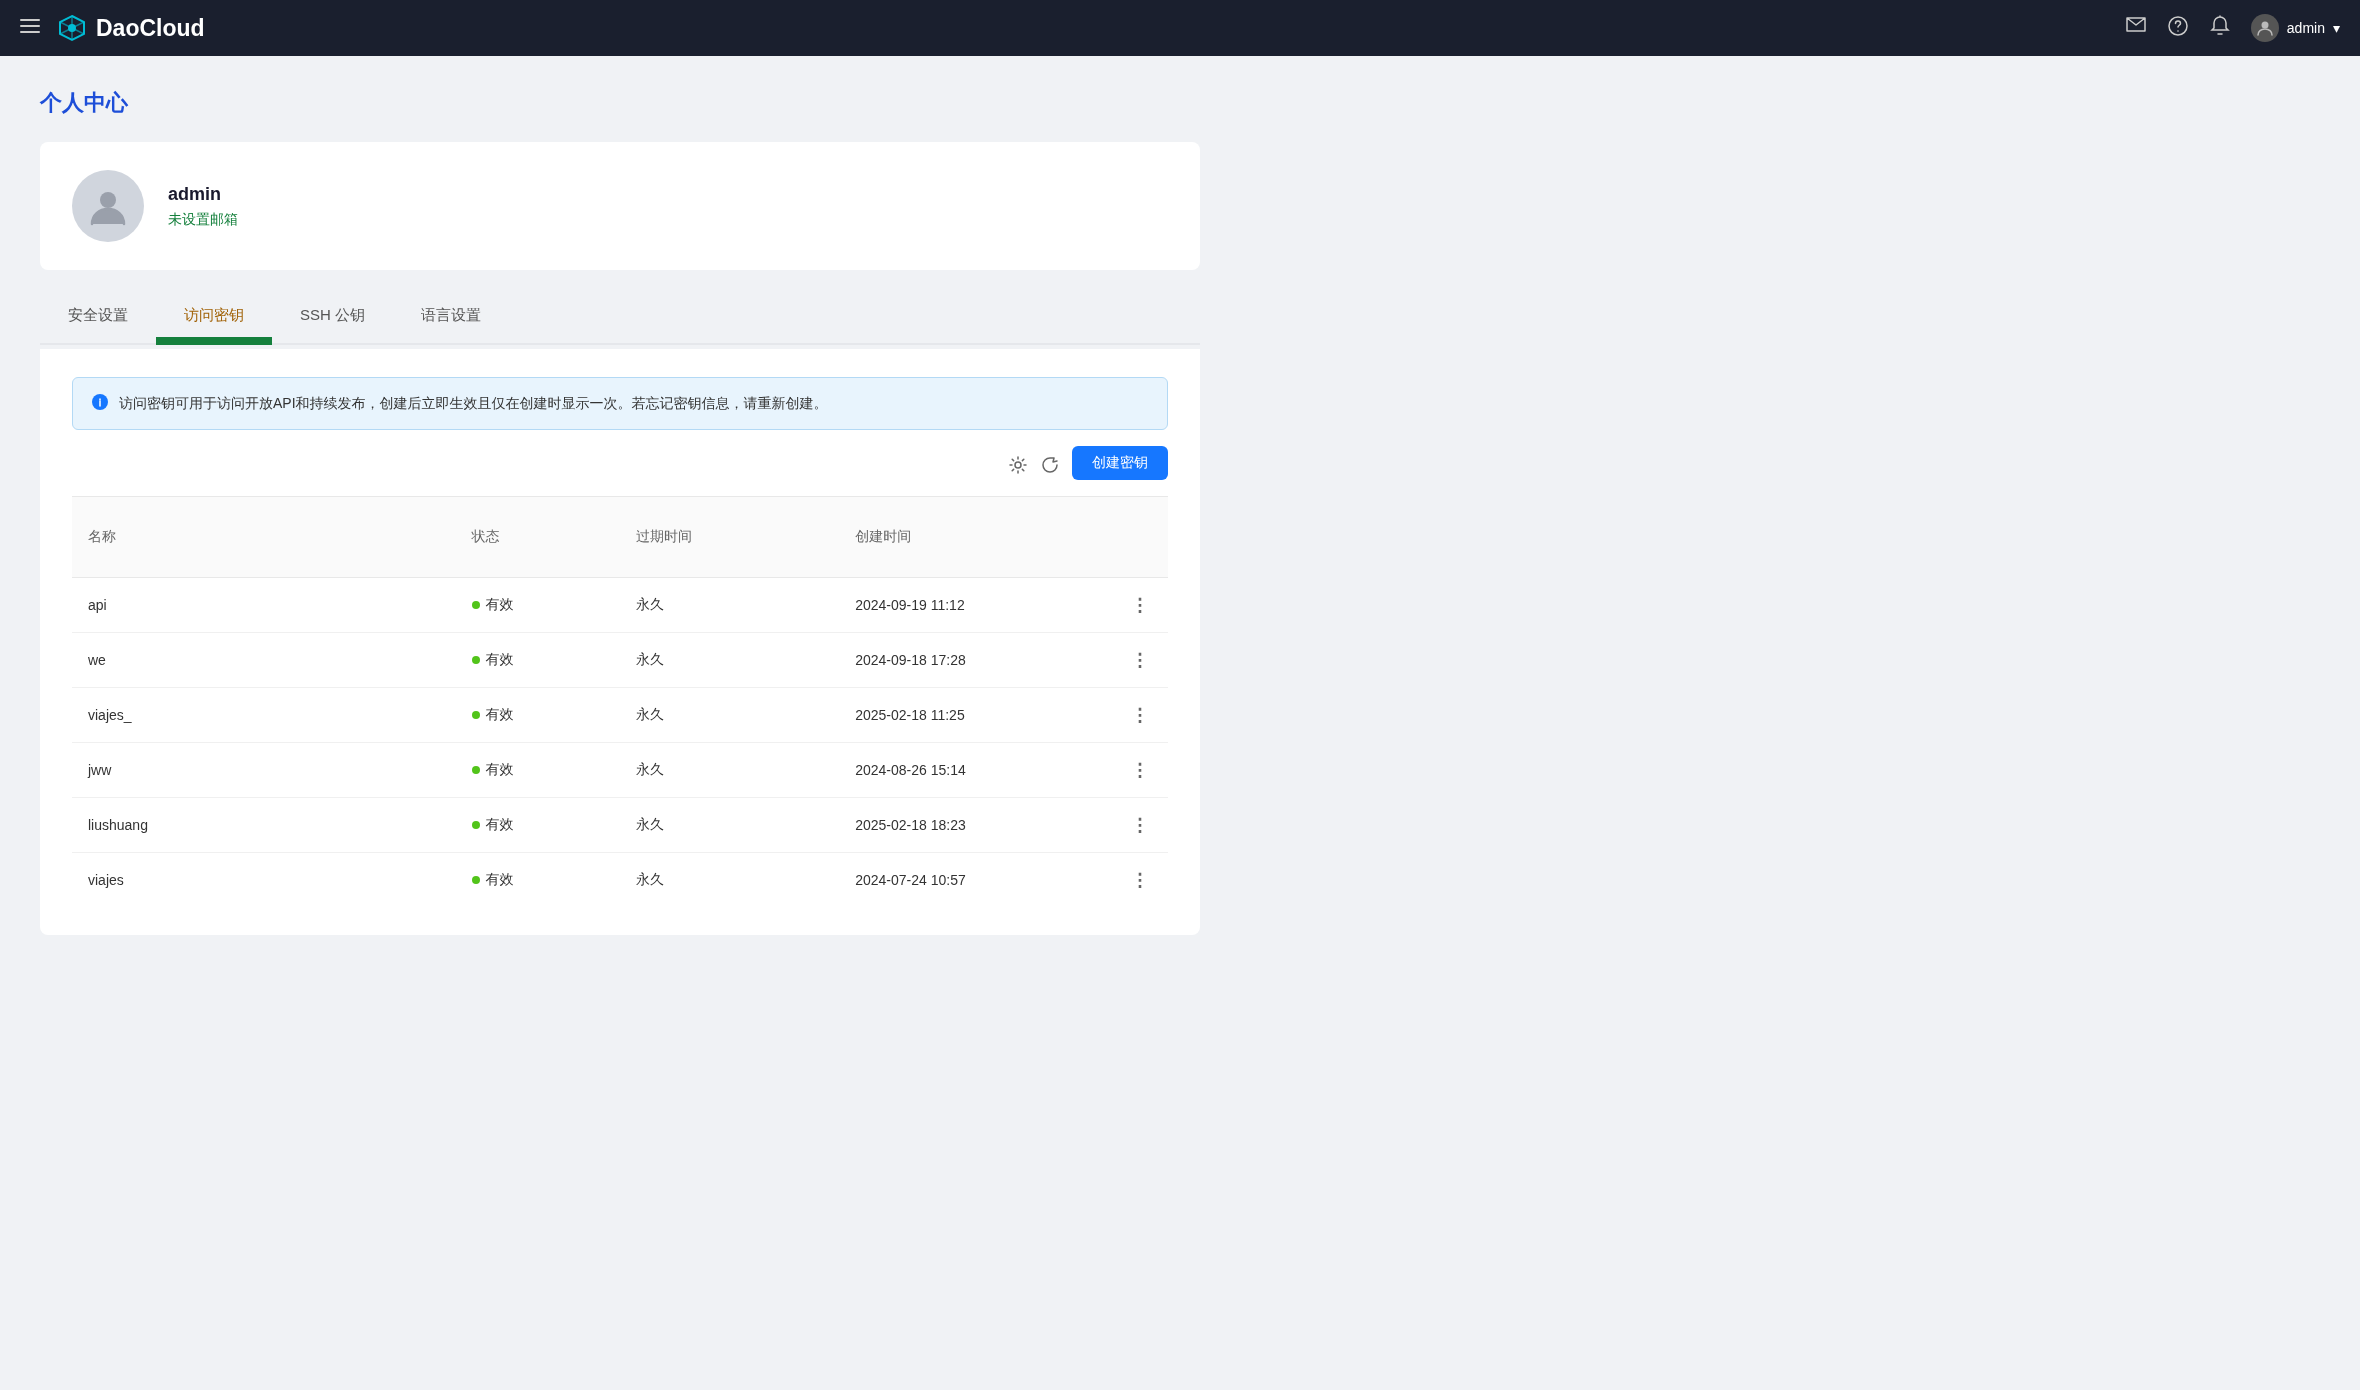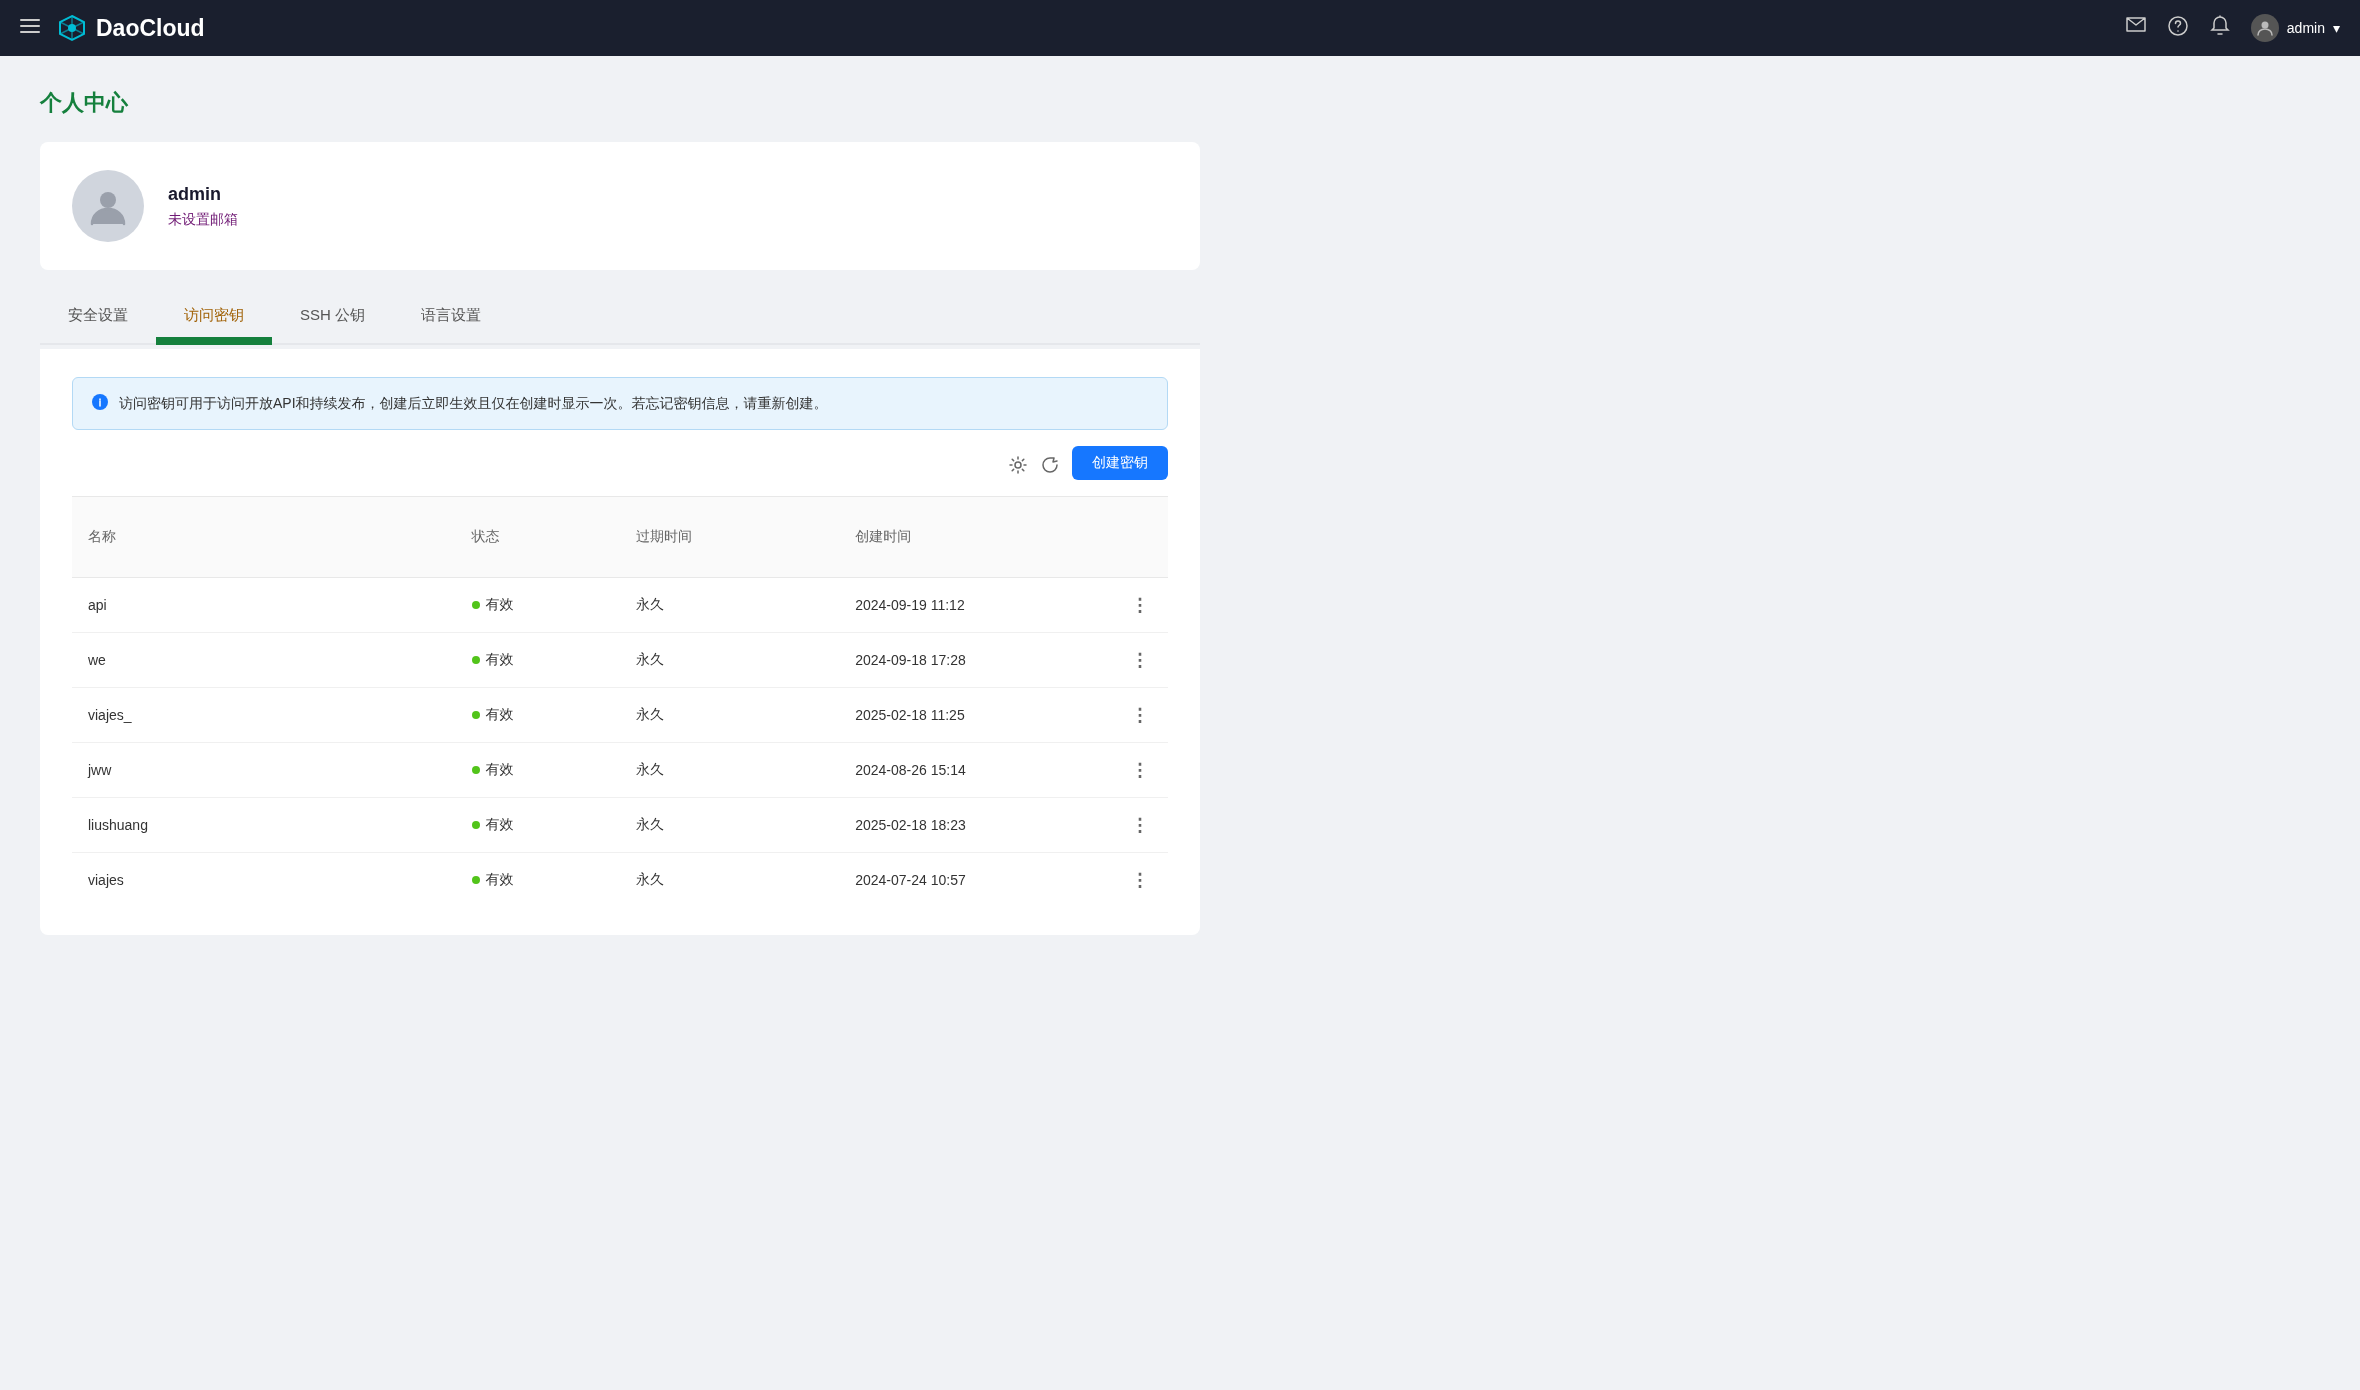--- a/index.html
+++ b/index.html
@@ -21,21 +21,21 @@
     .logo-wrapper { display: flex; align-items: center; gap: 8px; }
     .logo-icon { width: 32px; height: 32px; }
     .logo-text { color: #fff; font-size: 23px; font-weight: 600; }
     .topnav-right { margin-left: auto; display: flex; align-items: center; gap: 20px; }
     .nav-icon { color: #ccc; font-size: 20px; cursor: pointer; }
     .user-section { display: flex; align-items: center; gap: 8px; color: #fff; cursor: pointer; font-size: 14px; }
     .user-avatar-icon { width: 28px; height: 28px; background: #555; border-radius: 50%; display: flex; align-items: center; justify-content: center; color: #fff; font-size: 14px; }
 
     
     .main-content { margin-top: 56px; padding: 32px 40px; }
-    .page-title { font-size: 22px; font-weight: 600; color: #15803d; margin-bottom: 24px; }
+    .page-title { font-size: 22px; font-weight: 600; color: #1d4ed8; margin-bottom: 24px; }
 
     
     .profile-card {
       background: #fff;
       border-radius: 8px;
       padding: 28px 32px;
       display: flex;
       align-items: center;
       gap: 24px;
       margin-bottom: 24px;
@@ -47,21 +47,21 @@
       background: #d0d5dd;
       border-radius: 50%;
       display: flex;
       align-items: center;
       justify-content: center;
       flex-shrink: 0;
     }
     .avatar-circle svg { width: 44px; height: 44px; fill: #9aa0ab; }
     .profile-info { display: flex; flex-direction: column; gap: 6px; }
     .profile-name { font-size: 18px; font-weight: 600; color: #1a1a2e; }
-    .profile-email { font-size: 14px; color: #701a75; }
+    .profile-email { font-size: 14px; color: #15803d; }
 
     
     .tabs-section { max-width: 1160px; }
     .tabs-header {
       display: flex;
       border-bottom: 2px solid #e5e7eb;
       margin-bottom: 4px;
       background: transparent;
     }
     .tab-item {

